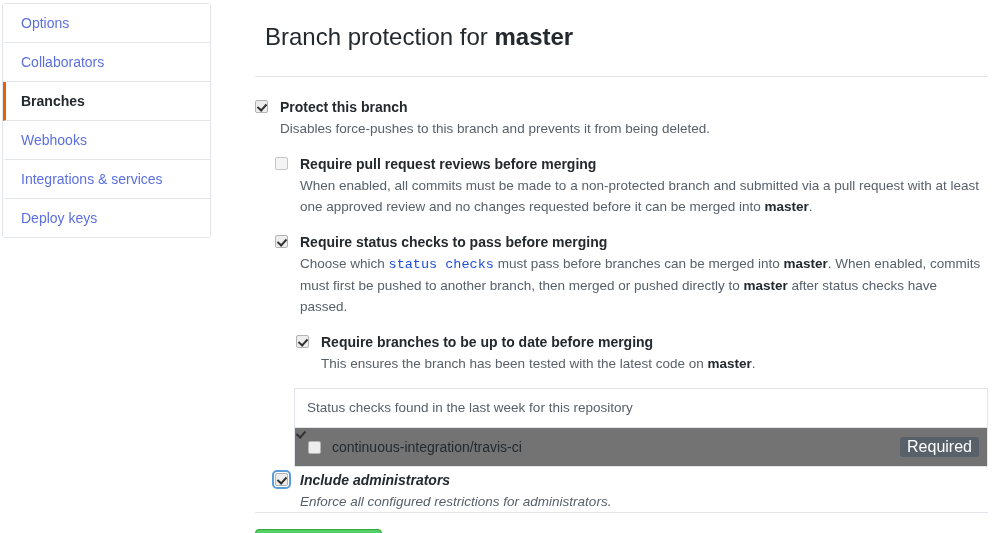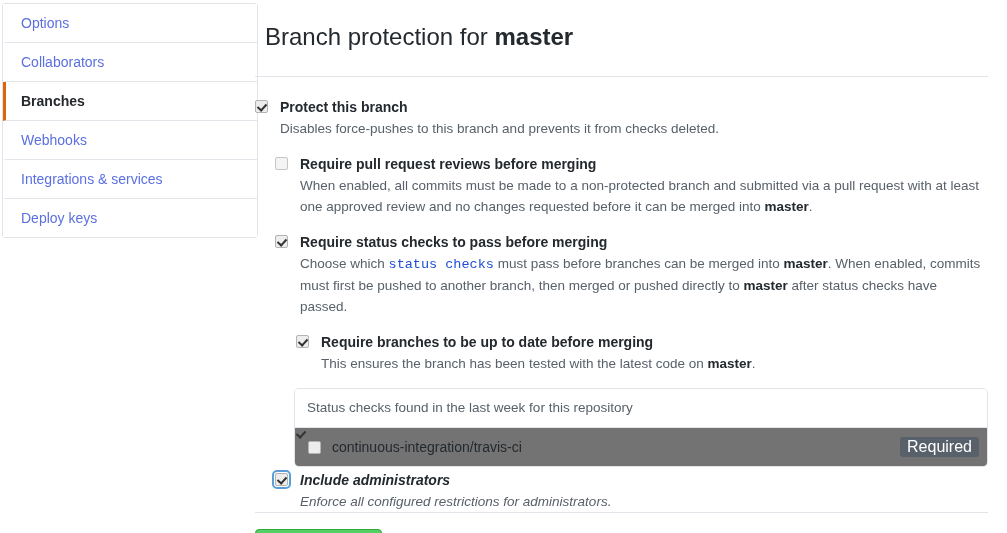--- a/index.html
+++ b/index.html
@@ -23,21 +23,21 @@
     position: relative;
     width: 1007px;
     height: 533px;
   }
 
   
   .sidebar {
     position: absolute;
     left: 2px;
     top: 3px;
-    width: 256px;
+    width: 209px;
     border: 1px solid #e1e4e8;
     border-radius: 3px;
     background: #fff;
     box-sizing: border-box;
   }
   .menu-item {
     display: block;
     padding: 11px 16px 11px 15px;
     border-bottom: 1px solid #e1e4e8;
     border-left: 3px solid transparent;
@@ -137,21 +137,21 @@
     text-decoration: none;
     font-family: Liberation Mono, monospace;
   }
 
   
   .checks-panel {
     margin-top: 14px;
     margin-left: 39px;
     width: 694px;
     border: 1px solid #e1e4e8;
-    border-radius: 5px;
+    border-radius: 0;
     background: #fff;
     box-sizing: border-box;
     overflow: hidden;
   }
   .checks-header {
     padding: 10px 12px;
     font-size: 13.5px;
     color: #586069;
     border-bottom: 1px solid #e1e4e8;
     background: #fff;
@@ -229,21 +229,21 @@
 
   <div class="main">
 
     <h1 class="page-title"><span>Branch protection for </span><b>master</b></h1>
 
     <hr class="rule">
 
     <div class="setting s-protect">
       <span class="cbox checked"></span>
       <span class="setting-label">Protect this branch</span>
-      <span class="setting-desc">Disables force-pushes to this branch and prevents it from checks deleted.</span>
+      <span class="setting-desc">Disables force-pushes to this branch and prevents it from being deleted.</span>
     </div>
 
     <div class="setting s-pr">
       <span class="cbox unchecked"></span>
       <span class="setting-label">Require pull request reviews before merging</span>
       <span class="setting-desc"><span>When enabled, all commits must be made to a non-protected branch and submitted via a pull request with at least one approved review and no changes requested before it can be merged into </span><b>master</b><span>.</span></span>
     </div>
 
     <div class="setting s-status">
       <span class="cbox checked"></span>

